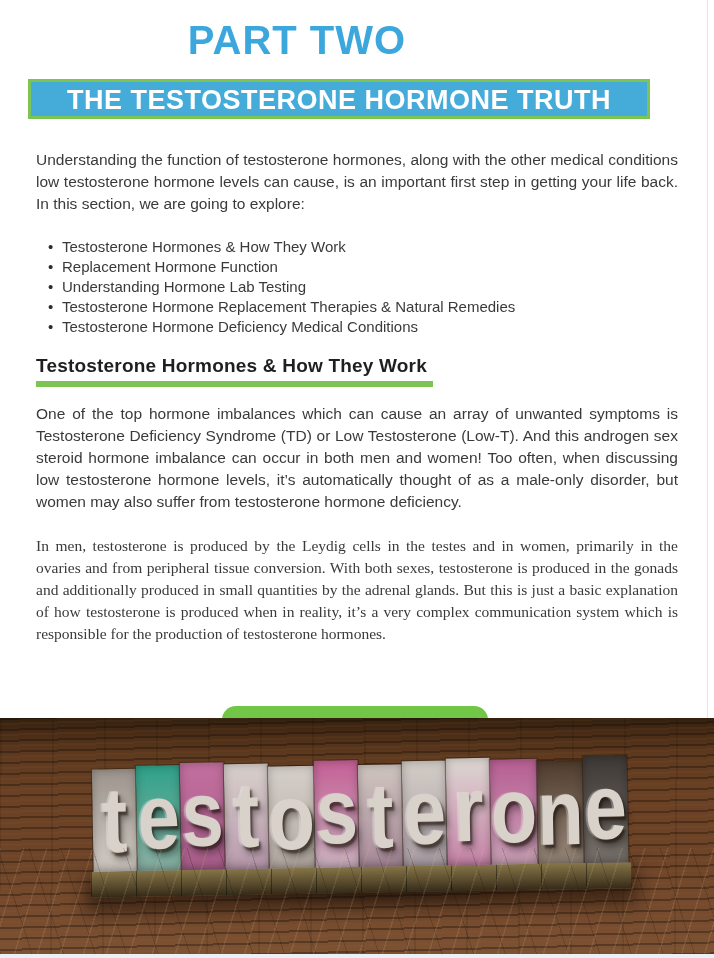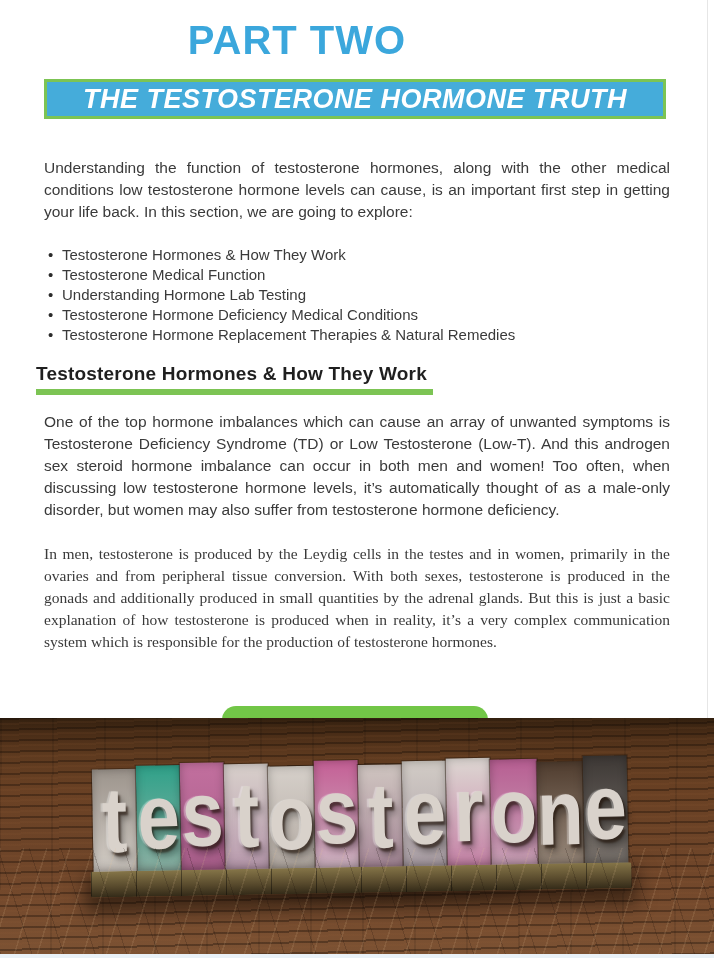--- a/index.html
+++ b/index.html
@@ -7,34 +7,34 @@
     position:relative;width:714px;height:958px;margin:0 auto;background:#fff;
     overflow:hidden;font-family:"Liberation Sans",sans-serif;
   }
   
   .part-title{
     position:absolute;top:18px;left:0;width:594px;margin:0;
     text-align:center;font-size:40px;font-weight:bold;letter-spacing:1px;
     color:var(--accent-blue,#3BA7DC);
   }
   .banner{
-    position:absolute;left:44px;top:79px;width:616px;height:34px;
+    position:absolute;left:28px;top:79px;width:616px;height:34px;
     background:var(--banner-blue,#45ACDA);
     border:3px solid var(--accent-green,#7CC454);
-    display:flex;align-items:center;justify-content:center;font-style:italic;
+    display:flex;align-items:flex-end;justify-content:center;
   }
   .banner span{
     color:#ffffff;font-size:27px;font-weight:bold;letter-spacing:.5px;white-space:nowrap;
   }
   
   .content{
     position:absolute;left:36px;top:149px;width:642px;
     color:var(--text-color,#3A3A3A);font-size:15.5px;line-height:22px;
   }
-  .content p{margin:8px;text-align:justify;}
+  .content p{margin:0;text-align:justify;}
   .topics{list-style:none;margin:22px 0 18px 0;padding:0;line-height:20px;font-size:15px;}
   .topics li{position:relative;padding-left:26px;}
   .topics li::before{
     content:"\2022";position:absolute;left:12px;top:0;color:#2b2b2b;font-size:15px;
   }
   .section-heading{
     margin:16px 0 0 0;font-size:19px;font-weight:bold;color:#1f1f1f;letter-spacing:.2px;
   }
   .heading-underline{
     width:397px;height:6px;margin-top:4px;background:var(--accent-green,#7CC454);
@@ -103,24 +103,24 @@
 
   <div class="banner">
     <span>THE TESTOSTERONE HORMONE TRUTH</span>
   </div>
 
   <div class="content">
     <p>Understanding the function of testosterone hormones, along with the other medical conditions low testosterone hormone levels can cause, is an important first step in getting your life back. In this section, we are going to explore:</p>
 
     <ul class="topics">
       <li>Testosterone Hormones &amp; How They Work</li>
-      <li>Testosterone Medical Function</li>
+      <li>Replacement Hormone Function</li>
       <li>Understanding Hormone Lab Testing</li>
+      <li>Testosterone Hormone Replacement Therapies &amp; Natural Remedies</li>
       <li>Testosterone Hormone Deficiency Medical Conditions</li>
-      <li>Testosterone Hormone Replacement Therapies &amp; Natural Remedies</li>
     </ul>
 
     <h2 class="section-heading">Testosterone Hormones &amp; How They Work</h2>
     <div class="heading-underline"></div>
 
     <p class="para-2">One of the top hormone imbalances which can cause an array of unwanted symptoms is Testosterone Deficiency Syndrome (TD) or Low Testosterone (Low-T). And this androgen sex steroid hormone imbalance can occur in both men and women! Too often, when discussing low testosterone hormone levels, it’s automatically thought of as a male-only disorder, but women may also suffer from testosterone hormone deficiency.</p>
     <p class="para-3">In men, testosterone is produced by the Leydig cells in the testes and in women, primarily in the ovaries and from peripheral tissue conversion. With both sexes, testosterone is produced in the gonads and additionally produced in small quantities by the adrenal glands. But this is just a basic explanation of how testosterone is produced when in reality, it’s a very complex communication system which is responsible for the production of testosterone hormones.</p>
   </div>
 
   <div class="cta"></div>

